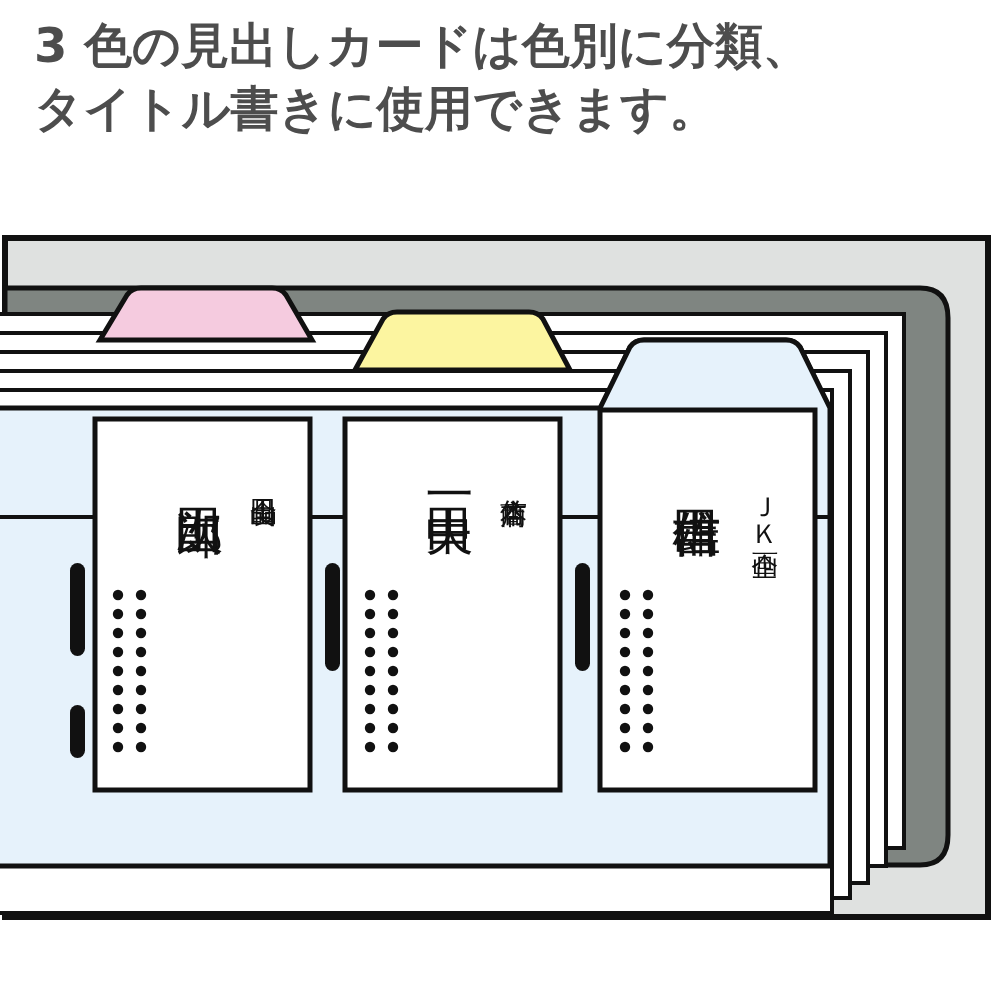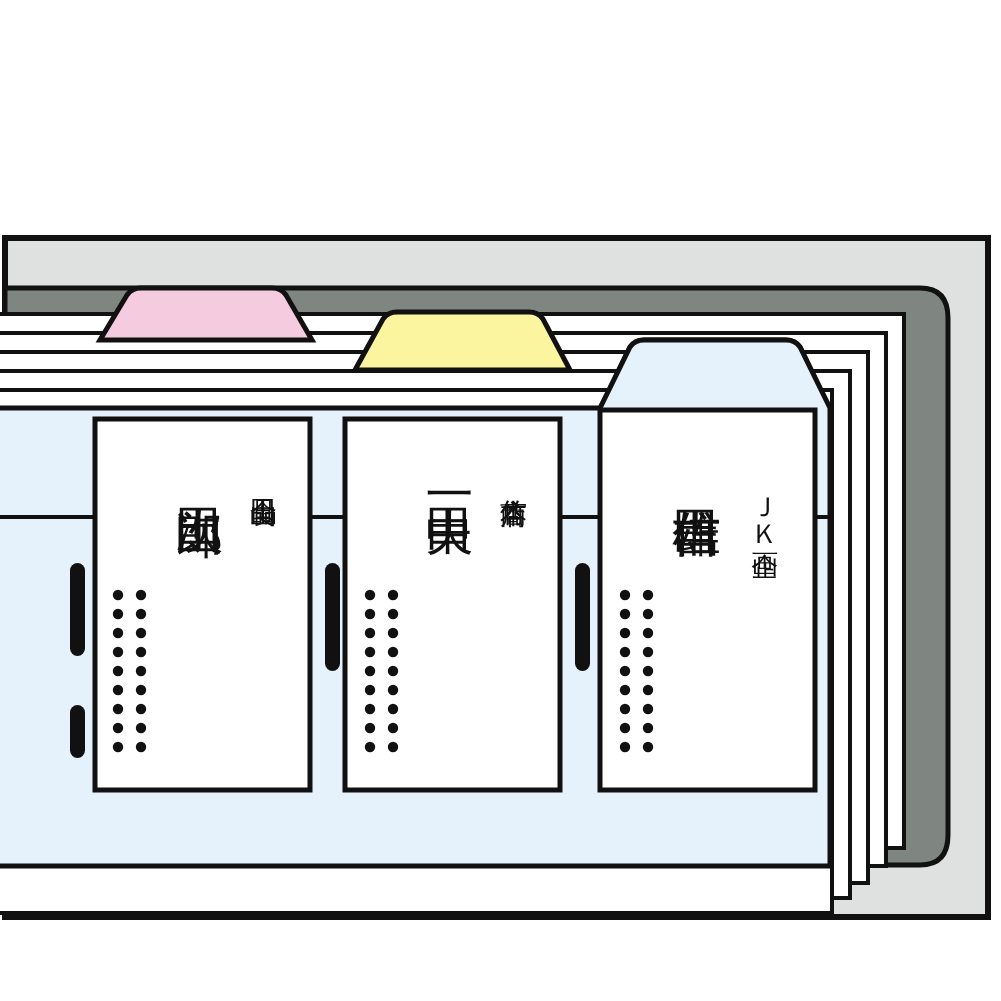--- a/index.html
+++ b/index.html
@@ -51,20 +51,22 @@
     font-family: "DejaVu Sans", "Liberation Sans", sans-serif;
     color: #111111;
     white-space: nowrap;
   }
 </style>
 </head>
 <body>
 
 <div id="stage">
 
+  <div class="headline">3 色の見出しカードは色別に分類、
+タイトル書きに使用できます。</div>
 
   <svg id="illus" viewBox="0 0 1001 1001">
 
     <rect x="5" y="238" width="983" height="679" fill="#dfe1e0" stroke="#111111" stroke-width="6"></rect>
 
     <path d="M5,288 L920,288 Q948,288 948,318 L948,835 Q948,865 920,865 L5,865 Z" fill="#7f8581" stroke="#111111" stroke-width="5"></path>
 
     <g stroke="#111111" stroke-width="4" fill="#ffffff">
       <path d="M-10,314 L904,314 L904,848 L-10,848 Z"></path>
       <path d="M-10,333 L886,333 L886,866 L-10,866 Z"></path>

